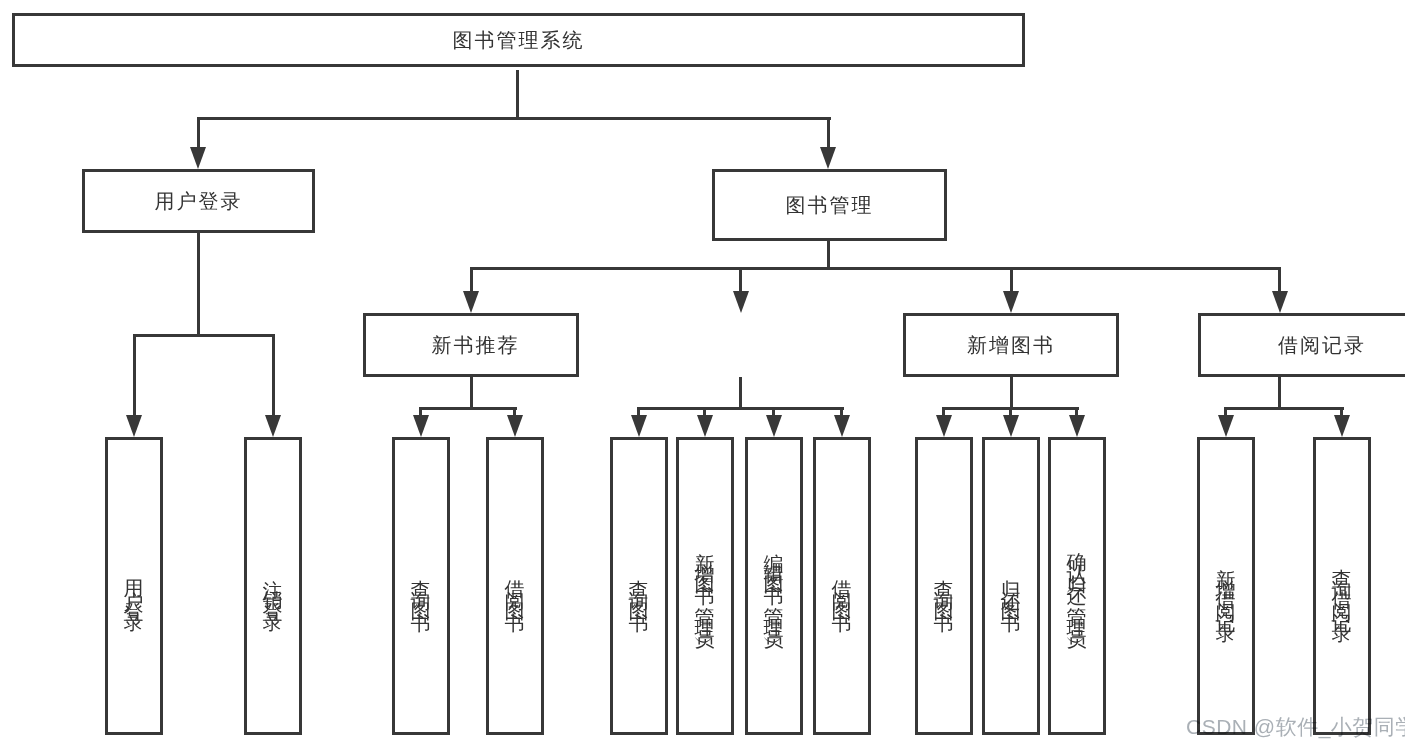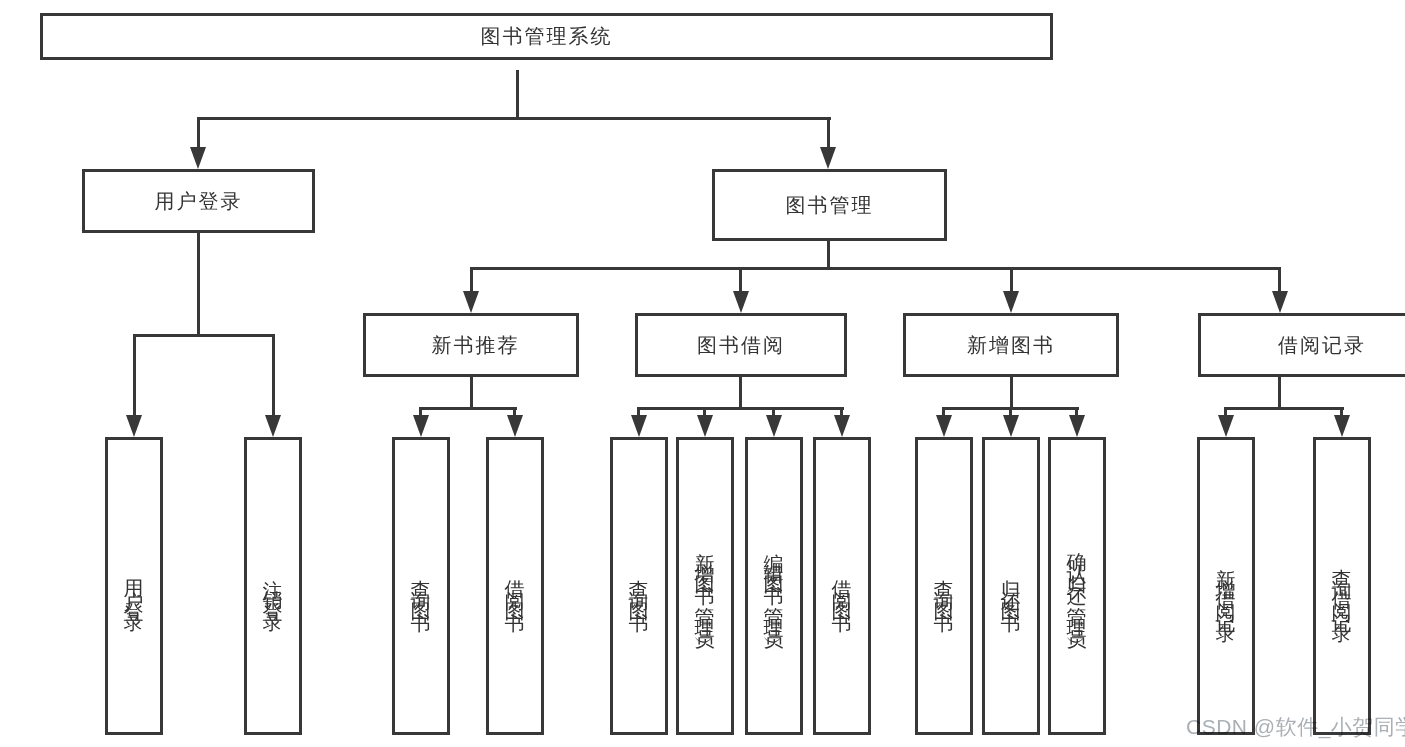--- a/index.html
+++ b/index.html
@@ -29,21 +29,21 @@
     position:absolute;left:1186px;top:713px;z-index:10;
     font-size:21px;color:#aab0b6;letter-spacing:0.5px;
     mix-blend-mode:multiply;white-space:nowrap;
   }
 </style>
 </head>
 <body>
 
 <div class="canvas">
 
-  <div class="node" style="left:12px;top:13px;width:1013px;height:47px;margin-left:28px;">图书管理系统</div>
+  <div class="node" style="left:12px;top:13px;width:1013px;height:54px;">图书管理系统</div>
 
   <div class="vline" style="left:516px;top:70px;height:50px;"></div>
   <div class="hline" style="left:197px;top:117px;width:634px;"></div>
   <div class="vline" style="left:197px;top:117px;height:32px;"></div>
   <div class="arrow" style="left:190px;top:147px;"></div>
   <div class="vline" style="left:827px;top:117px;height:32px;"></div>
   <div class="arrow" style="left:820px;top:147px;"></div>
 
   <div class="node" style="left:82px;top:169px;width:233px;height:64px;">用户登录</div>
   <div class="node" style="left:712px;top:169px;width:235px;height:72px;">图书管理</div>
@@ -60,21 +60,20 @@
   <div class="vline" style="left:470px;top:267px;height:26px;"></div>
   <div class="arrow" style="left:463px;top:291px;"></div>
   <div class="vline" style="left:739px;top:267px;height:26px;"></div>
   <div class="arrow" style="left:733px;top:291px;"></div>
   <div class="vline" style="left:1010px;top:267px;height:26px;"></div>
   <div class="arrow" style="left:1003px;top:291px;"></div>
   <div class="vline" style="left:1278px;top:267px;height:26px;"></div>
   <div class="arrow" style="left:1272px;top:291px;"></div>
 
   <div class="node" style="left:363px;top:313px;width:216px;height:64px;padding-left:9px;">新书推荐</div>
-  <div class="node" style="left:635px;top:313px;width:212px;height:64px;">图书借阅</div>
   <div class="node" style="left:903px;top:313px;width:216px;height:64px;">新增图书</div>
   <div class="node" style="left:1198px;top:313px;width:248px;height:64px;">借阅记录</div>
 
   <div class="vline" style="left:470px;top:377px;height:32px;"></div>
   <div class="hline" style="left:419px;top:407px;width:98px;"></div>
   <div class="vline" style="left:419px;top:407px;height:11px;"></div>
   <div class="arrow" style="left:413px;top:415px;"></div>
   <div class="vline" style="left:513px;top:407px;height:11px;"></div>
   <div class="arrow" style="left:507px;top:415px;"></div>
 

